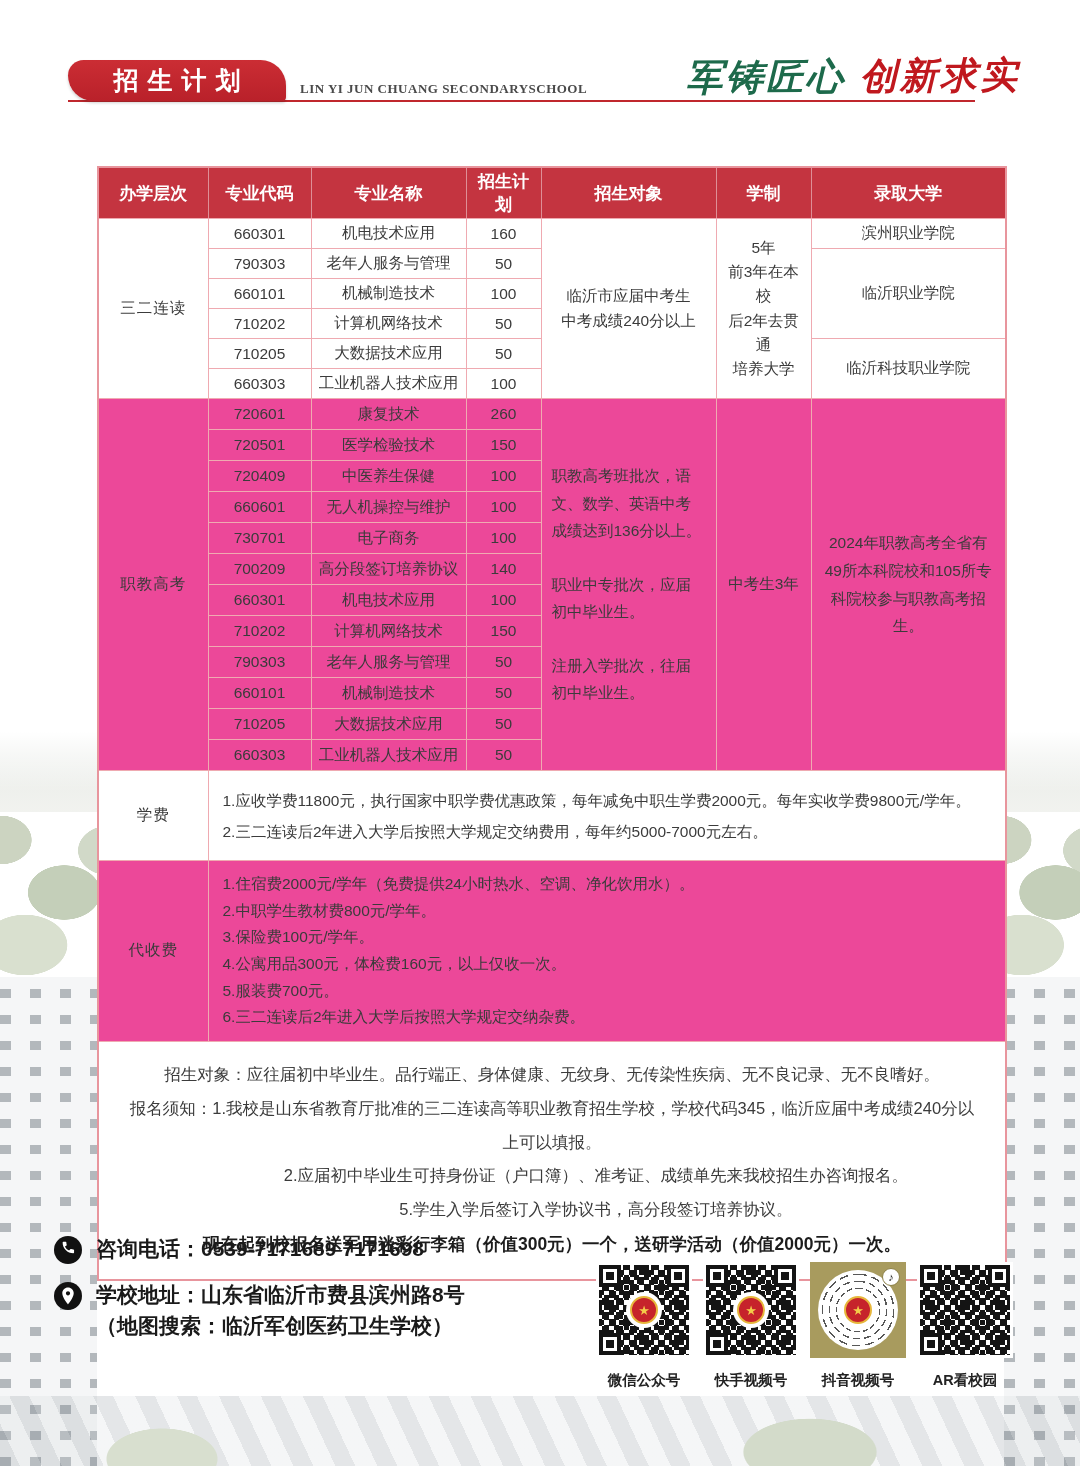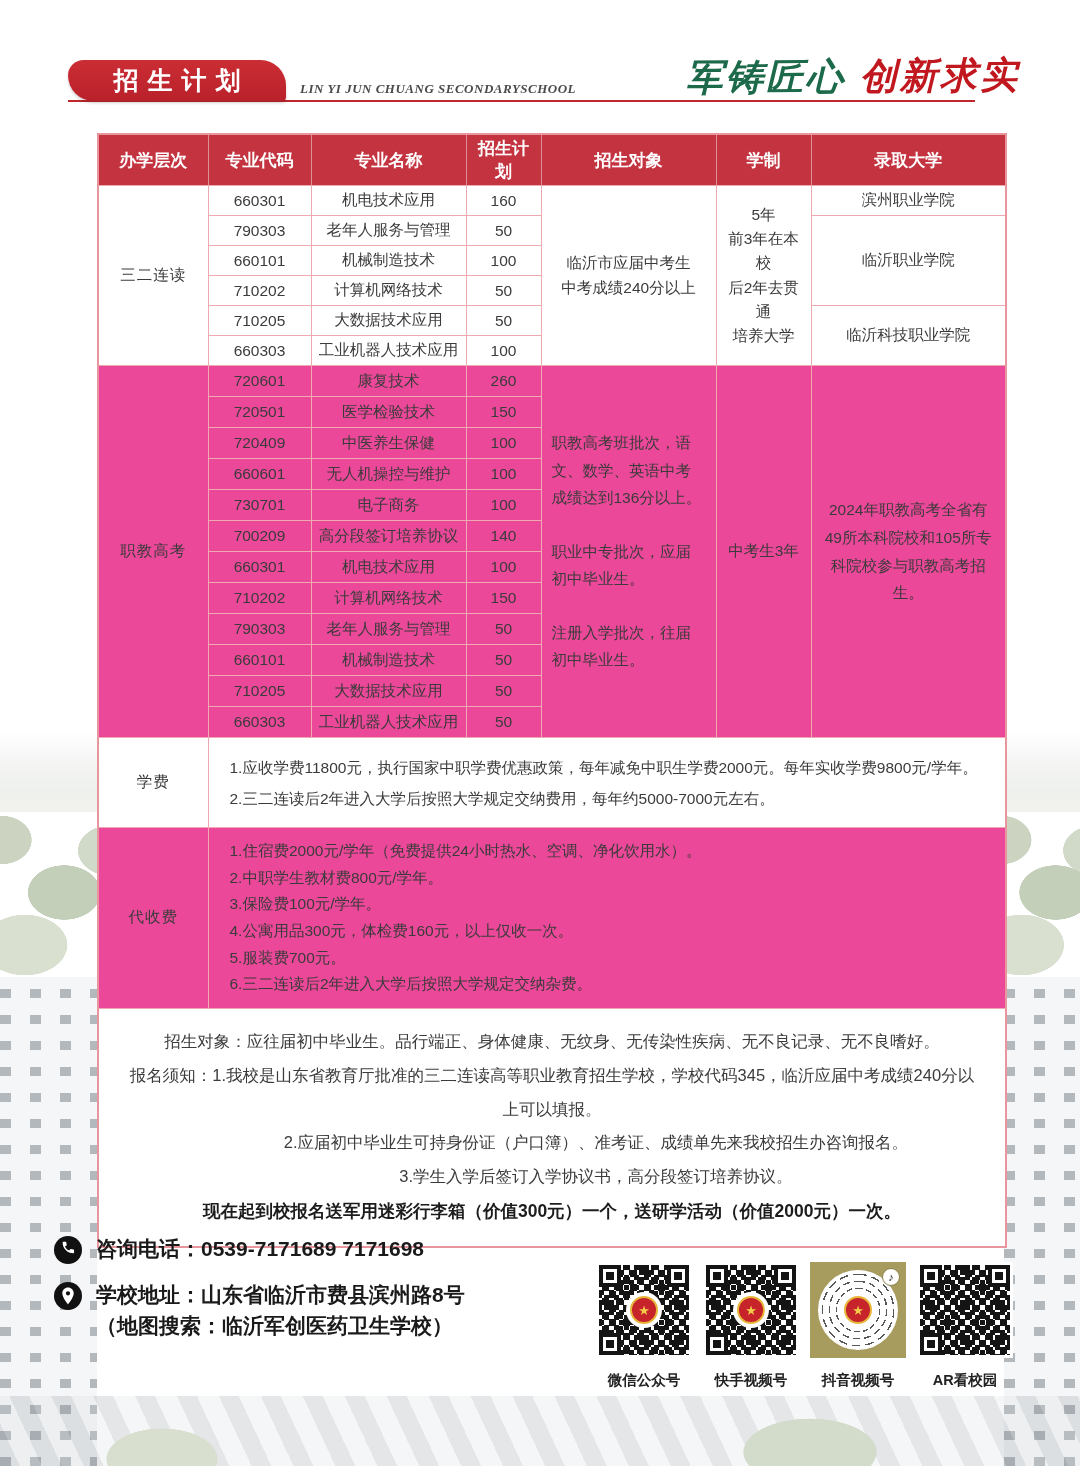--- a/index.html
+++ b/index.html
@@ -35,45 +35,45 @@
   
   .hdr-tab { position:absolute; z-index:2; left:68px; top:60px; width:218px; height:41px;
              background:linear-gradient(180deg,#cb2d34,#b9212a);
              border-radius:16px 26px 4px 26px;
              display:flex; align-items:center; justify-content:center;
              color:#ffffff; font-size:25px; font-weight:bold; letter-spacing:9px;
              text-indent:9px; box-shadow:0 2px 3px rgba(0,0,0,.18); }
   .hdr-line { position:absolute; z-index:1; left:68px; top:100px; width:907px; height:2px; background:#c0272d; }
   .hdr-en { position:absolute; z-index:2; left:300px; top:81px;
             font-family:"Liberation Serif", serif; font-weight:bold; font-size:13px;
-            color:#4a4a4a; letter-spacing:.5px;font-style:italic; }
+            color:#4a4a4a; letter-spacing:.5px; }
   .motto { position:absolute; z-index:2; left:686px; top:52px; width:330px;
            font-family:"DejaVu Serif", serif; font-style:italic; font-weight:bold;
            font-size:37px; letter-spacing:3px; white-space:nowrap; transform:rotate(-.5deg); }
   .motto .g { color:#1d6a4b; }
   .motto .r { color:#c0181e; margin-left:14px; }
 
   
-  .table-wrap { position:absolute; z-index:2; left:97px; top:133px; width:908px; }
+  .table-wrap { position:absolute; z-index:2; left:97px; top:166px; width:908px; }
   table.main { border-collapse:collapse; table-layout:fixed; width:908px;
                border:2px solid #e8959d; background:#ffffff; }
   table.main td, table.main th { border:1px solid #efaab1; color:#3b3b3b;
                font-size:15.5px; text-align:center; vertical-align:middle; padding:2px 4px; }
   table.main th { background:#c43440; color:#ffffff; font-weight:bold; font-size:17px;
                height:47px; border-color:rgba(255,255,255,.45); border-bottom-color:#efaab1; }
   tr.r1 { height:30px; }
   tr.r2 { height:31px; }
   .pink td { background:#ec4899; }
   .lvl { font-size:17px; letter-spacing:1px; }
   .preline { white-space:pre-line; line-height:1.55; }
   .target-left { text-align:left !important; padding:8px 10px !important; line-height:1.75; }
   .uni-note { padding:8px 12px !important; line-height:1.8; }
   tr.fee-row { height:90px; }
   tr.misc-row { height:172px; }
-  .fee-cell { text-align:left !important; padding:10px 21px !important; }
+  .fee-cell { text-align:left !important; padding:10px 14px !important; }
   .fee-cell div { line-height:2.0; }
   .misc-cell div { line-height:1.72; }
   tr.notes-row { height:196px; }
   .notes-cell { text-align:right; padding:16px 28px !important; }
   .notes-cell div { line-height:2.05; font-size:16.5px; }
   .notes-cell .ind { padding-left:88px; }
   .notes-cell .promo { font-weight:bold; font-size:17.5px; color:#1c1c1c; }
 
   
   .contact { position:absolute; z-index:2; left:54px; top:1234px; color:#111; }
@@ -290,21 +290,21 @@
           <div>5.服装费700元。</div>
           <div>6.三二连读后2年进入大学后按照大学规定交纳杂费。</div>
         </td>
       </tr>
 
       <tr class="notes-row">
         <td class="notes-cell" colspan="7">
           <div>招生对象：应往届初中毕业生。品行端正、身体健康、无纹身、无传染性疾病、无不良记录、无不良嗜好。</div>
           <div>报名须知：1.我校是山东省教育厅批准的三二连读高等职业教育招生学校，学校代码345，临沂应届中考成绩240分以上可以填报。</div>
           <div class="ind">2.应届初中毕业生可持身份证（户口簿）、准考证、成绩单先来我校招生办咨询报名。</div>
-          <div class="ind">3.学生入学后签订入学协议书，高分段签订培养协议。</div>
+          <div class="ind">5.学生入学后签订入学协议书，高分段签订培养协议。</div>
           <div class="promo">现在起到校报名送军用迷彩行李箱（价值300元）一个，送研学活动（价值2000元）一次。</div>
         </td>
       </tr>
     </tbody>
   </table>
   </div>
 
   <div class="contact">
     <div class="c-row">
       <svg class="c-icon" viewBox="0 0 24 24">

